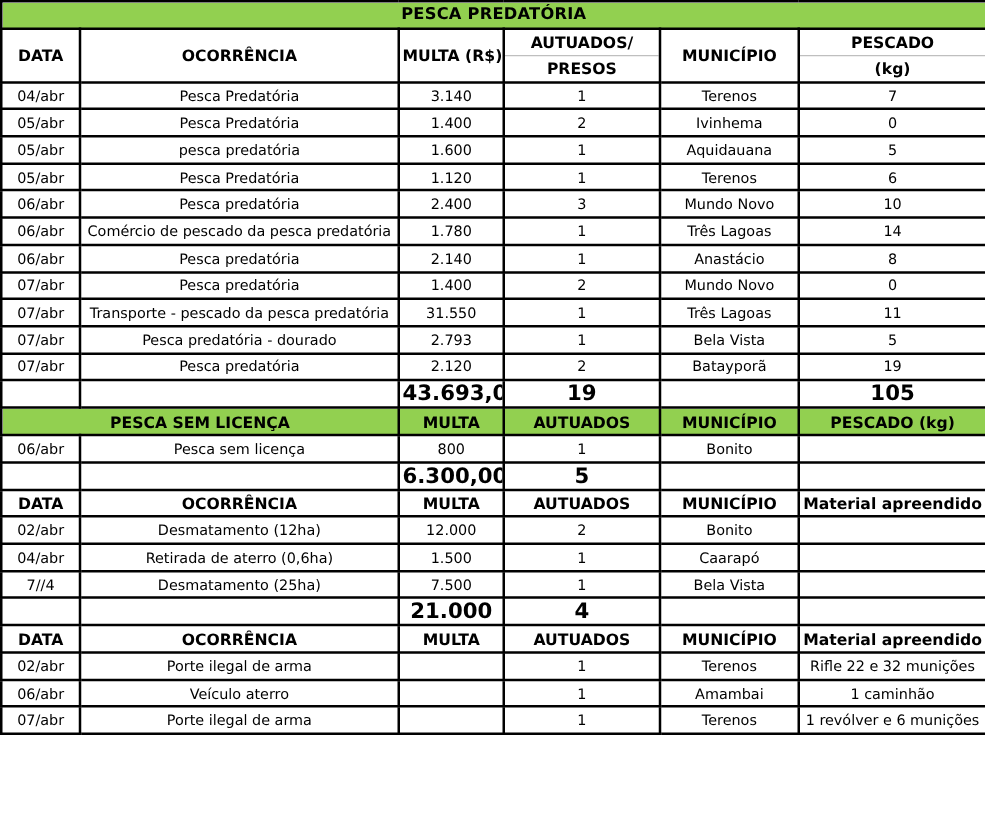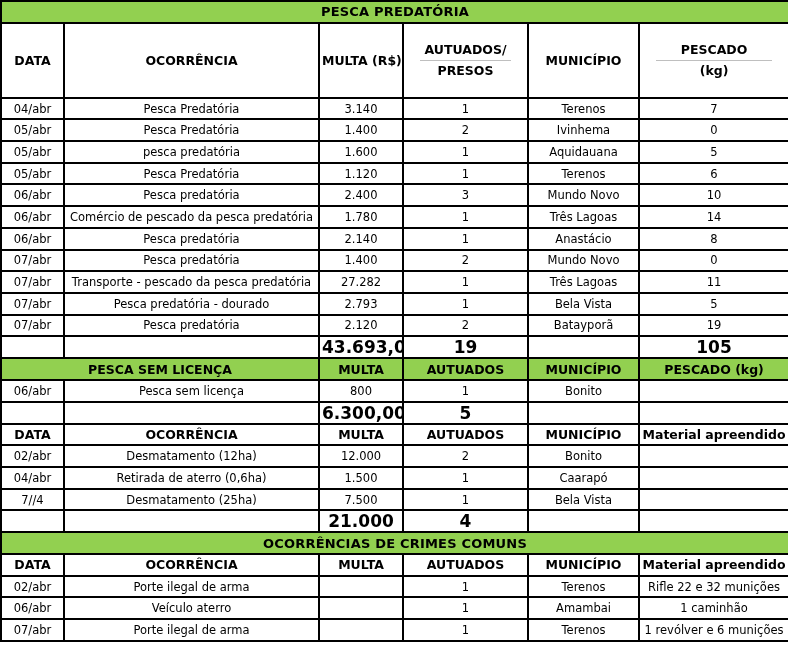--- a/index.html
+++ b/index.html
@@ -22,21 +22,21 @@
   }
   tr.green td{
     background:var(--green);
     font-weight:bold;
     font-size:12.5px;
   }
   tr.title-row td{font-size:13px;letter-spacing:.2px;}
   tr.head-main td{font-weight:bold;font-size:12.5px;height:40px;}
   tr.cols-white td{font-weight:bold;font-size:12.5px;}
   tr.total td{font-weight:bold;font-size:17px;}
-  td.two-line{padding:16px;}
+  td.two-line{padding:0;}
   td.two-line div{height:20px;line-height:20px;}
   td.two-line .l1{border-bottom:1px solid var(--divider);}
 </style>
 </head>
 <body>
 
 <table>
   <colgroup>
     <col style="width:63px">
       <col style="width:255px">
@@ -126,21 +126,21 @@
         <td>07/abr</td>
         <td>Pesca predatória</td>
         <td>1.400</td>
         <td>2</td>
         <td>Mundo Novo</td>
         <td>0</td>
       </tr>
       <tr>
         <td>07/abr</td>
         <td>Transporte - pescado da pesca predatória</td>
-        <td>27.282</td>
+        <td>31.550</td>
         <td>1</td>
         <td>Três Lagoas</td>
         <td>11</td>
       </tr>
       <tr>
         <td>07/abr</td>
         <td>Pesca predatória - dourado</td>
         <td>2.793</td>
         <td>1</td>
         <td>Bela Vista</td>
@@ -237,23 +237,20 @@
       <td></td>
       <td></td>
       <td>21.000</td>
       <td>4</td>
       <td></td>
       <td></td>
     </tr>
   </tbody>
 
   <tbody>
-    <tr class="green title-row">
-      <td colspan="6">OCORRÊNCIAS DE CRIMES COMUNS</td>
-    </tr>
     <tr class="cols-white">
       <td>DATA</td>
       <td>OCORRÊNCIA</td>
       <td>MULTA</td>
       <td>AUTUADOS</td>
       <td>MUNICÍPIO</td>
       <td>Material apreendido</td>
     </tr>
   </tbody>
   <tbody>

